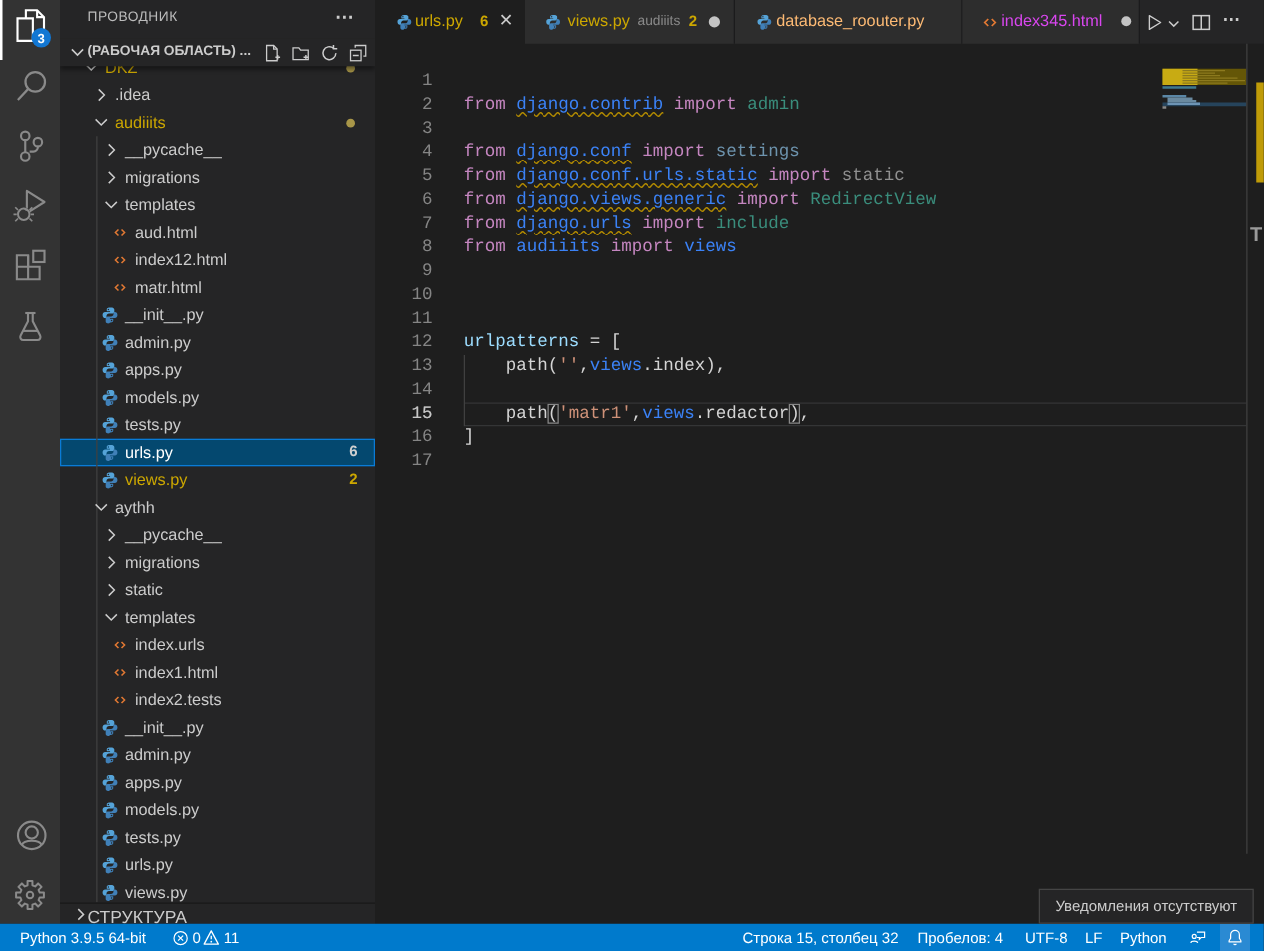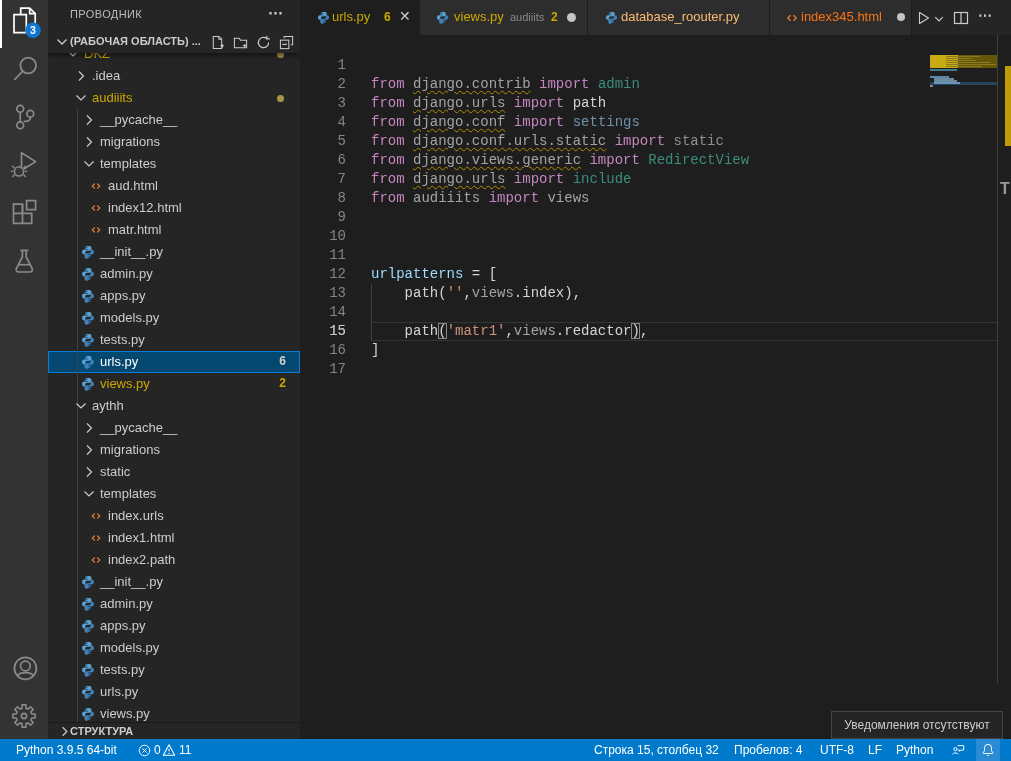--- a/index.html
+++ b/index.html
@@ -33,21 +33,21 @@
   #tabs { position:absolute; left:0; top:0; width:711px; height:35px; background:#252526; }
   .tab { position:absolute; top:0; height:35px; background:#2d2d2d; border-right:1px solid #1b1b1c; }
   .tab .ticon { position:absolute; top:10px; }
   .tab .tlbl { position:absolute; top:9px; font-size:13px; white-space:nowrap; }
   #bcrumb { position:absolute; left:0; top:35px; width:711px; height:21px; font-size:13px; color:#a0a0a0; }
   #code { position:absolute; left:0; top:56px; width:711px; height:683px;
           font-family:"Liberation Mono", monospace; font-size:14px; }
   .cl { position:absolute; left:71px; height:19px; line-height:19px; white-space:pre; color:#d4d4d4; }
   .ln { position:absolute; left:0; width:46px; height:19px; line-height:19px; text-align:right; color:#858585; font-size:14px; }
   .k { color:#c586c0; }
-  .m { color:#a3a3a3; }
+  .m { color:#3b82f6; }
   .dm { color:#3a8d7c; }
   .db { color:#6d93ad; }
   .dw { color:#8f8f8f; }
   .s { color:#ce9178; }
   .v { color:#9cdcfe; }
   .sq { text-decoration-line:underline; text-decoration-style:wavy; text-decoration-color:#b28a00;
         text-decoration-thickness:1px; text-underline-offset:2px; }
   .bx { outline:1px solid #888888; outline-offset:-1px; }
   
   #minimap { position:absolute; left:630px; top:0; width:67px; height:683px; }
@@ -275,21 +275,21 @@
 <div class="row" style="top:527px">
           <svg class="ficon" style="left:41px" viewBox="0 0 16 16">
             <path d="M6.6 5.2 3.8 8l2.8 2.8M9.4 5.2 12.2 8l-2.8 2.8" fill="none" stroke="#e37933" stroke-width="1.4"></path>
           </svg>
           <span class="lbl" style="left:60px">index1.html</span>
         </div>
 <div class="row" style="top:549px">
           <svg class="ficon" style="left:41px" viewBox="0 0 16 16">
             <path d="M6.6 5.2 3.8 8l2.8 2.8M9.4 5.2 12.2 8l-2.8 2.8" fill="none" stroke="#e37933" stroke-width="1.4"></path>
           </svg>
-          <span class="lbl" style="left:60px">index2.path</span>
+          <span class="lbl" style="left:60px">index2.tests</span>
         </div>
 <div class="row" style="top:571px">
           <svg class="ficon" style="left:33px" viewBox="0 0 16 16">
             <path fill="#55a3d8" d="M7.9 1.2c-2.6 0-2.85 1.15-2.85 1.85V4.6h3v.55H3.55C2.3 5.15 1.2 6.1 1.2 7.95c0 1.85 1.05 2.85 2.3 2.85h1.3V8.9c0-1.25 1.05-2.3 2.3-2.3h3c1.05 0 1.85-.85 1.85-1.9V3.05c0-1.25-1.5-1.85-3.05-1.85zM6.55 2.3a.68.68 0 1 1 0 1.36.68.68 0 0 1 0-1.36z"></path>
             <path fill="#4080b8" d="M8.1 14.8c2.6 0 2.85-1.15 2.85-1.85V11.4h-3v-.55h4.5c1.25 0 2.35-.95 2.35-2.8 0-1.85-1.05-2.85-2.3-2.85h-1.3v1.9c0 1.25-1.05 2.3-2.3 2.3h-3c-1.05 0-1.85.85-1.85 1.9v2.65c0 1.25 1.5 1.85 3.05 1.85zm1.35-1.1a.68.68 0 1 1 0-1.36.68.68 0 0 1 0 1.36z"></path>
           </svg>
           <span class="lbl" style="left:52px">__init__.py</span>
         </div>
 <div class="row" style="top:593px">
           <svg class="ficon" style="left:33px" viewBox="0 0 16 16">
@@ -359,21 +359,21 @@
         <svg style="position:absolute;left:231px;top:4px" width="15" height="15" viewBox="0 0 16 16">
           <path d="M5.5 3.5v-2h9v9h-2" fill="none" stroke="#cccccc" stroke-width="1.1"></path>
           <rect x="1.5" y="5.5" width="9" height="9" fill="none" stroke="#cccccc" stroke-width="1.1"></rect>
           <path d="M3.5 10h5" stroke="#cccccc" stroke-width="1.2"></path>
         </svg>
       </div>
     <div id="structhead">
         <svg style="position:absolute;left:9px;top:1px" width="15" height="15" viewBox="0 0 16 16">
           <path d="M6 3.5 10.5 8 6 12.5" fill="none" stroke="#cccccc" stroke-width="1.3"></path>
         </svg>
-        <span style="position:absolute;left:22px;top:2px;font-size:11px;font-weight:bold;color:#cccccc">СТРУКТУРА</span>
+        <span style="position:absolute;left:22px;top:2px;font-size:14px;font-weight:normal;color:#cccccc">СТРУКТУРА</span>
       </div>
   </div>
   <div class="abs" id="editor">
     <div id="code">
 <div class="ln" style="top:0px">1</div>
 <div class="ln" style="top:19px">2</div>
 <div class="ln" style="top:38px">3</div>
 <div class="ln" style="top:57px">4</div>
 <div class="ln" style="top:76px">5</div>
 <div class="ln" style="top:95px">6</div>
@@ -382,21 +382,20 @@
 <div class="ln" style="top:152px">9</div>
 <div class="ln" style="top:171px">10</div>
 <div class="ln" style="top:190px">11</div>
 <div class="ln" style="top:209px">12</div>
 <div class="ln" style="top:228px">13</div>
 <div class="ln" style="top:247px">14</div>
 <div class="ln" style="top:266px">15</div>
 <div class="ln" style="top:285px">16</div>
 <div class="ln" style="top:304px">17</div>
 <div class="cl" style="top:19px"><span class="k">from</span> <span class="m sq">django.contrib</span> <span class="k">import</span> <span class="dm">admin</span></div>
-<div class="cl" style="top:38px"><span class="k">from</span> <span class="m sq">django.urls</span> <span class="k">import</span> path</div>
 <div class="cl" style="top:57px"><span class="k">from</span> <span class="m sq">django.conf</span> <span class="k">import</span> <span class="db">settings</span></div>
 <div class="cl" style="top:76px"><span class="k">from</span> <span class="m sq">django.conf.urls.static</span> <span class="k">import</span> <span class="dw">static</span></div>
 <div class="cl" style="top:114px"><span class="k">from</span> <span class="m sq">django.urls</span> <span class="k">import</span> <span class="dm">include</span></div>
 <div class="cl" style="top:95px"><span class="k">from</span> <span class="m sq">django.views.generic</span> <span class="k">import</span> <span class="dm">RedirectView</span></div>
 <div class="cl" style="top:133px"><span class="k">from</span> <span class="m">audiiits</span> <span class="k">import</span> <span class="m">views</span></div>
 <div class="cl" style="top:209px"><span class="v">urlpatterns</span> = [</div>
 <div class="cl" style="top:228px">    path(<span class="s">''</span>,<span class="m">views</span>.index),</div>
 <div class="cl" style="top:266px">    path<span class="bx">(</span><span class="s">'matr1'</span>,<span class="m">views</span>.redactor<span class="bx">)</span>,</div>
 <div class="cl" style="top:285px">]</div>
 <div class="ln" style="top:266px;color:#c6c6c6">15</div>
@@ -448,21 +447,21 @@
           <svg class="ticon" viewBox="0 0 16 16" width="13" height="13" style="left:17px;top:11px">
             <path fill="#55a3d8" d="M7.9 1.2c-2.6 0-2.85 1.15-2.85 1.85V4.6h3v.55H3.55C2.3 5.15 1.2 6.1 1.2 7.95c0 1.85 1.05 2.85 2.3 2.85h1.3V8.9c0-1.25 1.05-2.3 2.3-2.3h3c1.05 0 1.85-.85 1.85-1.9V3.05c0-1.25-1.5-1.85-3.05-1.85zM6.55 2.3a.68.68 0 1 1 0 1.36.68.68 0 0 1 0-1.36z"></path>
             <path fill="#4080b8" d="M8.1 14.8c2.6 0 2.85-1.15 2.85-1.85V11.4h-3v-.55h4.5c1.25 0 2.35-.95 2.35-2.8 0-1.85-1.05-2.85-2.3-2.85h-1.3v1.9c0 1.25-1.05 2.3-2.3 2.3h-3c-1.05 0-1.85.85-1.85 1.9v2.65c0 1.25 1.5 1.85 3.05 1.85zm1.35-1.1a.68.68 0 1 1 0-1.36.68.68 0 0 1 0 1.36z"></path>
           </svg>
           <span class="tlbl" style="left:33px;color:#fdba74">database_roouter.py</span>
         </div>
 <div class="tab" style="left:470px;width:142px">
           <svg class="ticon" style="left:14px" width="16" height="16" viewBox="0 0 16 16">
             <path d="M6.6 5.2 3.8 8l2.8 2.8M9.4 5.2 12.2 8l-2.8 2.8" fill="none" stroke="#e37933" stroke-width="1.4"></path>
           </svg>
-          <span class="tlbl" style="left:31px;color:#f97316">index345.html</span>
+          <span class="tlbl" style="left:31px;color:#d946ef">index345.html</span>
           <div style="position:absolute;left:127px;top:13px;width:8px;height:8px;border-radius:50%;background:#c4c4c4"></div>
         </div>
 <svg style="position:absolute;left:615px;top:10px" width="16" height="16" viewBox="0 0 16 16">
           <path d="M4.5 2.5v11l9-5.5z" fill="none" stroke="#cccccc" stroke-width="1.1" stroke-linejoin="round"></path>
         </svg>
         <svg style="position:absolute;left:633px;top:13px" width="12" height="12" viewBox="0 0 16 16">
           <path d="M3 5.5 8 10.5 13 5.5" fill="none" stroke="#cccccc" stroke-width="1.6"></path>
         </svg>
         <svg style="position:absolute;left:653px;top:10px" width="16" height="16" viewBox="0 0 16 16">
           <rect x="1.5" y="2.5" width="13" height="11" fill="none" stroke="#cccccc" stroke-width="1.2"></rect>

